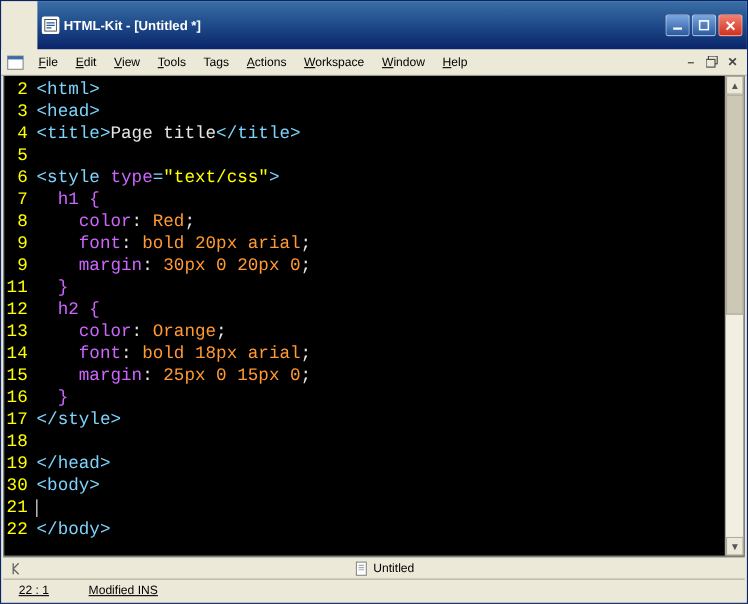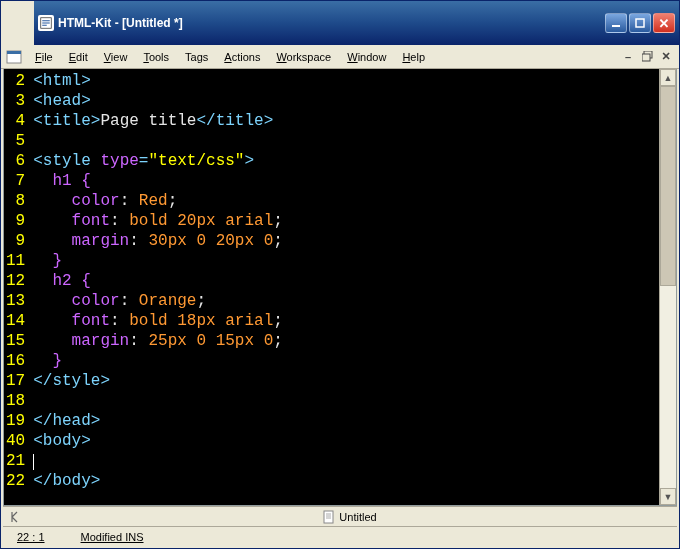--- a/index.html
+++ b/index.html
@@ -112,21 +112,21 @@
         <div>9</div>
         <div>11</div>
         <div>12</div>
         <div>13</div>
         <div>14</div>
         <div>15</div>
         <div>16</div>
         <div>17</div>
         <div>18</div>
         <div>19</div>
-        <div>40</div>
+        <div>30</div>
         <div>21</div>
         <div>22</div>
       </div>
     <div class="code" id="code"><div><span class="tok-g">&lt;html&gt;</span></div><div><span class="tok-g">&lt;head&gt;</span></div><div><span class="tok-g">&lt;title&gt;</span><span class="tok-w">Page title</span><span class="tok-g">&lt;/title&gt;</span></div><div>&nbsp;</div><div><span class="tok-g">&lt;style </span><span class="tok-p">type</span><span class="tok-g">=</span><span class="tok-y">"text/css"</span><span class="tok-g">&gt;</span></div><div><span class="tok-p">  h1 {</span></div><div><span class="tok-p">    color</span><span class="tok-w">: </span><span class="tok-o">Red</span><span class="tok-w">;</span></div><div><span class="tok-p">    font</span><span class="tok-w">: </span><span class="tok-o">bold 20px arial</span><span class="tok-w">;</span></div><div><span class="tok-p">    margin</span><span class="tok-w">: </span><span class="tok-o">30px 0 20px 0</span><span class="tok-w">;</span></div><div><span class="tok-p">  }</span></div><div><span class="tok-p">  h2 {</span></div><div><span class="tok-p">    color</span><span class="tok-w">: </span><span class="tok-o">Orange</span><span class="tok-w">;</span></div><div><span class="tok-p">    font</span><span class="tok-w">: </span><span class="tok-o">bold 18px arial</span><span class="tok-w">;</span></div><div><span class="tok-p">    margin</span><span class="tok-w">: </span><span class="tok-o">25px 0 15px 0</span><span class="tok-w">;</span></div><div><span class="tok-p">  }</span></div><div><span class="tok-g">&lt;/style&gt;</span></div><div>&nbsp;</div><div><span class="tok-g">&lt;/head&gt;</span></div><div><span class="tok-g">&lt;body&gt;</span></div><div><span class="cursor"></span></div><div><span class="tok-g">&lt;/body&gt;</span></div></div>
     <div class="scrollbar-v">
       <div class="sb-btn">▲</div>
       <div class="sb-track">
         <div class="sb-thumb"></div>
       </div>
       <div class="sb-btn">▼</div>

